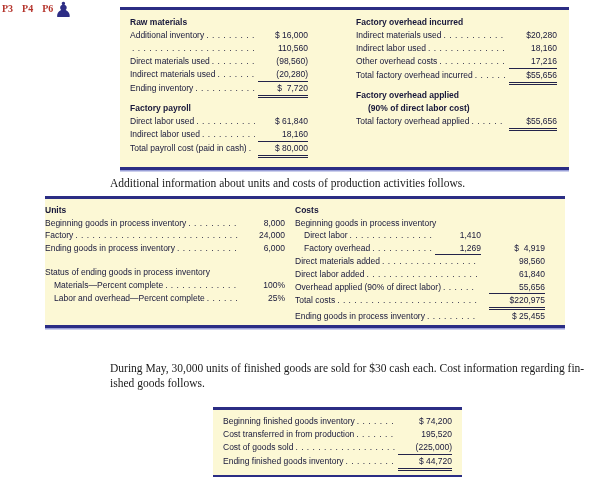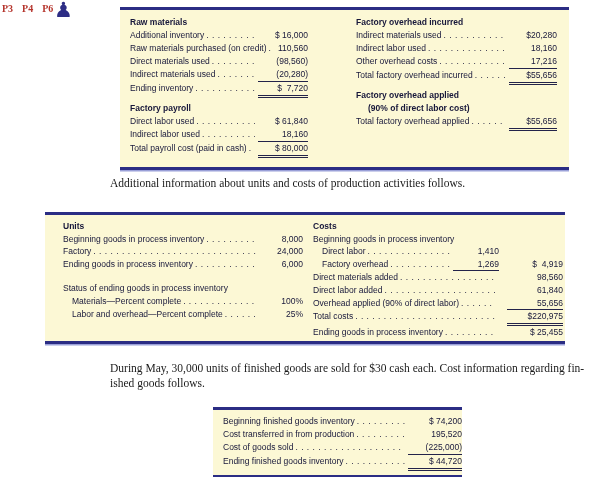--- a/index.html
+++ b/index.html
@@ -57,52 +57,51 @@
   
   .serif-text {
     position:absolute;
     font-family:"Liberation Serif", serif;
     font-size:11.5px; color:#1a1a1a; line-height:15px;
   }
   #midtext { left:110px; top:176px; width:480px; }
   #para { left:110px; top:361px; width:478px; }
 
   
-  #t2 { left:45px; top:212px; width:520px; padding:5px 10px 3px 18px; }
+  #t2 { left:45px; top:196px; width:520px; padding:5px 10px 3px 0; }
   #t2 .row, #t2 .hdr { line-height:12.6px; }
   #t2 .col-a { width:240px; }
   #t2 .col-b { width:250px; margin-left:10px; }
   #t2 .col-a .val { width:44px; }
   #t2 .spacer { height:12px; }
   #t2 .v1 { width:46px; text-align:right; white-space:pre; }
   #t2 .v2 { width:56px; text-align:right; white-space:pre; margin-left:8px; }
 
   
-  #t3 { left:213px; top:407px; width:249px; padding:5px 0 4px 10px; }
+  #t3 { left:213px; top:407px; width:249px; padding:5px 10px 4px 10px; }
   #t3 .val { width:54px; }
 </style>
 </head>
 <body>
 
 <div class="ptags">
   <span>P3</span><span>P4</span><span>P6</span>
 </div>
 <div class="pawn">♟</div>
 
 <div class="exhibit" id="t1">
   <div class="cols">
     <div class="col-a">
       <div class="hdr">Raw materials</div>
       <div class="row">
         <span class="lbl">Additional inventory</span>
           <span class="dots"></span>
           <span class="val">$ 16,000</span>
       </div>
       <div class="row">
-        <span class="lbl">Raw materials purchased (on credit)</span>
           <span class="dots"></span>
           <span class="val">110,560</span>
       </div>
       <div class="row">
         <span class="lbl">Direct materials used</span>
           <span class="dots"></span>
           <span class="val">(98,560)</span>
       </div>
       <div class="row">
         <span class="lbl">Indirect materials used</span>

